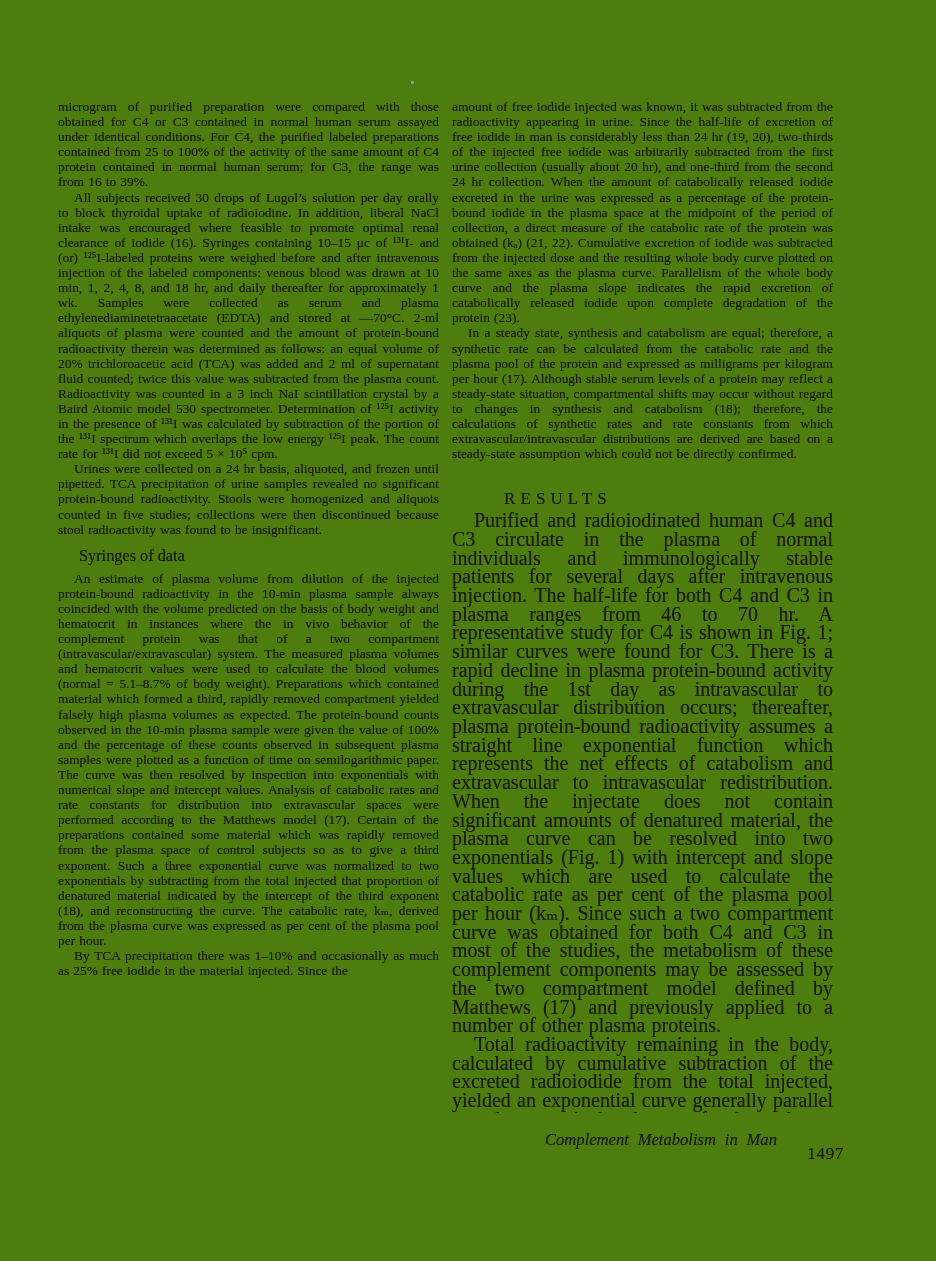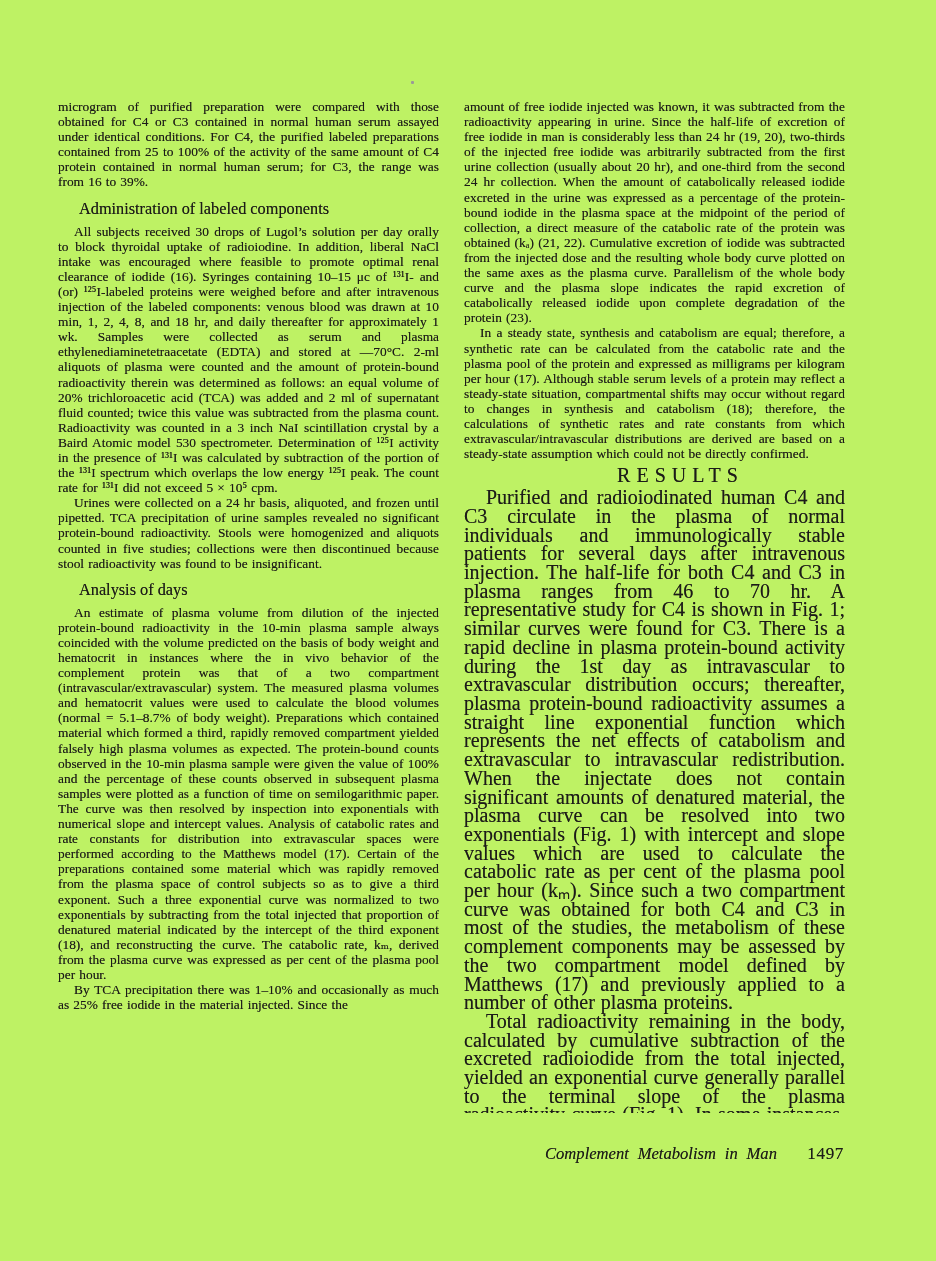--- a/index.html
+++ b/index.html
@@ -1,51 +1,51 @@
 <!DOCTYPE html>
 <html><head>
 <meta charset="utf-8">
 <style>
   html,body{margin:0;padding:0;background:#e8e8e8;}
   .page{
     position:relative;
     width:936px;height:1261px;
-    background:#bef264;
+    background:#4d7c0f;
     overflow:hidden;
     font-family:"Liberation Serif","DejaVu Serif",serif;
     color:#1c1b19;
   }
   .col{
     position:absolute;top:99px;width:381px;height:1014px;
     overflow:hidden;
   }
   .col-left{left:58px;}
-  .col-right{left:464px;font-family:Liberation Serif, serif;}
+  .col-right{left:452px;}
   p{margin:0;text-align:justify;text-shadow:0 0 0.4px rgba(20,18,15,0.55);}
   .small{font-size:13.4px;line-height:15.1px;word-spacing:0.06em;}
   .large{font-size:20px;line-height:18.7px;word-spacing:0.05em;}
   .indent{text-indent:16px;}
   .indent2{text-indent:22px;}
   .sect-head{
     font-size:16.3px;line-height:19px;font-weight:normal;
     margin:9px 0 6px 21px;text-shadow:0 0 0.4px rgba(20,18,15,0.6);
   }
   .results-head{
-    font-size:20px;line-height:17px;font-weight:normal;
+    font-size:17px;line-height:17px;font-weight:normal;
     letter-spacing:0.30em;
-    margin:6px 0 4px 52px;text-shadow:0 0 0.4px rgba(20,18,15,0.6);text-align:center;
+    margin:29px 0 4px 52px;text-shadow:0 0 0.4px rgba(20,18,15,0.6);
   }
   .control-head{
     font-size:16.6px;line-height:19px;font-weight:normal;
     margin:7px 0 7px 15px;text-shadow:0 0 0.4px rgba(20,18,15,0.6);
   }
   h2,h3{padding:0;}
   .footer{
     position:absolute;left:545px;top:1116px;width:299px;
-    display:flex;justify-content:space-between;align-items:flex-end;
+    display:flex;justify-content:space-between;align-items:center;
   }
   .running-title{
     font-style:italic;font-size:16.6px;word-spacing:0.28em;
     text-shadow:0 0 0.4px rgba(20,18,15,0.6);
   }
   .page-number{
     font-style:normal;font-size:17px;letter-spacing:0.04em;
     text-shadow:0 0 0.4px rgba(20,18,15,0.6);
     margin-top:28px;
   }
@@ -57,26 +57,25 @@
 </head>
 <body>
 
 <div class="page">
 
   <div class="speck"></div>
 
   <div class="col col-left">
     <p class="small">microgram of purified preparation were compared with those obtained for C4 or C3 contained in normal human serum assayed under identical conditions. For C4, the purified labeled preparations contained from 25 to 100% of the activity of the same amount of C4 protein contained in normal human serum; for C3, the range was from 16 to 39%.</p>
 
-    <h2 class="sect-head">Administration of labeled components</h2>
 
     <p class="small indent">All subjects received 30 drops of Lugol’s solution per day orally to block thyroidal uptake of radioiodine. In addition, liberal NaCl intake was encouraged where feasible to promote optimal renal clearance of iodide (16). Syringes containing 10–15 μc of ¹³¹I- and (or) ¹²⁵I-labeled proteins were weighed before and after intravenous injection of the labeled components: venous blood was drawn at 10 min, 1, 2, 4, 8, and 18 hr, and daily thereafter for approximately 1 wk. Samples were collected as serum and plasma ethylenediaminetetraacetate (EDTA) and stored at —70°C. 2-ml aliquots of plasma were counted and the amount of protein-bound radioactivity therein was determined as follows: an equal volume of 20% trichloroacetic acid (TCA) was added and 2 ml of supernatant fluid counted; twice this value was subtracted from the plasma count. Radioactivity was counted in a 3 inch NaI scintillation crystal by a Baird Atomic model 530 spectrometer. Determination of ¹²⁵I activity in the presence of ¹³¹I was calculated by subtraction of the portion of the ¹³¹I spectrum which overlaps the low energy ¹²⁵I peak. The count rate for ¹³¹I did not exceed 5 × 10⁵ cpm.</p>
     <p class="small indent">Urines were collected on a 24 hr basis, aliquoted, and frozen until pipetted. TCA precipitation of urine samples revealed no significant protein-bound radioactivity. Stools were homogenized and aliquots counted in five studies; collections were then discontinued because stool radioactivity was found to be insignificant.</p>
 
-    <h2 class="sect-head">Analysis of days</h2>
+    <h2 class="sect-head">Syringes of data</h2>
 
     <p class="small indent">An estimate of plasma volume from dilution of the injected protein-bound radioactivity in the 10-min plasma sample always coincided with the volume predicted on the basis of body weight and hematocrit in instances where the in vivo behavior of the complement protein was that of a two compartment (intravascular/extravascular) system. The measured plasma volumes and hematocrit values were used to calculate the blood volumes (normal = 5.1–8.7% of body weight). Preparations which contained material which formed a third, rapidly removed compartment yielded falsely high plasma volumes as expected. The protein-bound counts observed in the 10-min plasma sample were given the value of 100% and the percentage of these counts observed in subsequent plasma samples were plotted as a function of time on semilogarithmic paper. The curve was then resolved by inspection into exponentials with numerical slope and intercept values. Analysis of catabolic rates and rate constants for distribution into extravascular spaces were performed according to the Matthews model (17). Certain of the preparations contained some material which was rapidly removed from the plasma space of control subjects so as to give a third exponent. Such a three exponential curve was normalized to two exponentials by subtracting from the total injected that proportion of denatured material indicated by the intercept of the third exponent (18), and reconstructing the curve. The catabolic rate, kₘ, derived from the plasma curve was expressed as per cent of the plasma pool per hour.</p>
     <p class="small indent">By TCA precipitation there was 1–10% and occasionally as much as 25% free iodide in the material injected. Since the</p>
   </div>
 
   <div class="col col-right">
     <p class="small">amount of free iodide injected was known, it was subtracted from the radioactivity appearing in urine. Since the half-life of excretion of free iodide in man is considerably less than 24 hr (19, 20), two-thirds of the injected free iodide was arbitrarily subtracted from the first urine collection (usually about 20 hr), and one-third from the second 24 hr collection. When the amount of catabolically released iodide excreted in the urine was expressed as a percentage of the protein-bound iodide in the plasma space at the midpoint of the period of collection, a direct measure of the catabolic rate of the protein was obtained (kₐ) (21, 22). Cumulative excretion of iodide was subtracted from the injected dose and the resulting whole body curve plotted on the same axes as the plasma curve. Parallelism of the whole body curve and the plasma slope indicates the rapid excretion of catabolically released iodide upon complete degradation of the protein (23).</p>
     <p class="small indent">In a steady state, synthesis and catabolism are equal; therefore, a synthetic rate can be calculated from the catabolic rate and the plasma pool of the protein and expressed as milligrams per kilogram per hour (17). Although stable serum levels of a protein may reflect a steady-state situation, compartmental shifts may occur without regard to changes in synthesis and catabolism (18); therefore, the calculations of synthetic rates and rate constants from which extravascular/intravascular distributions are derived are based on a steady-state assumption which could not be directly confirmed.</p>
 
     <h2 class="results-head">RESULTS</h2>

